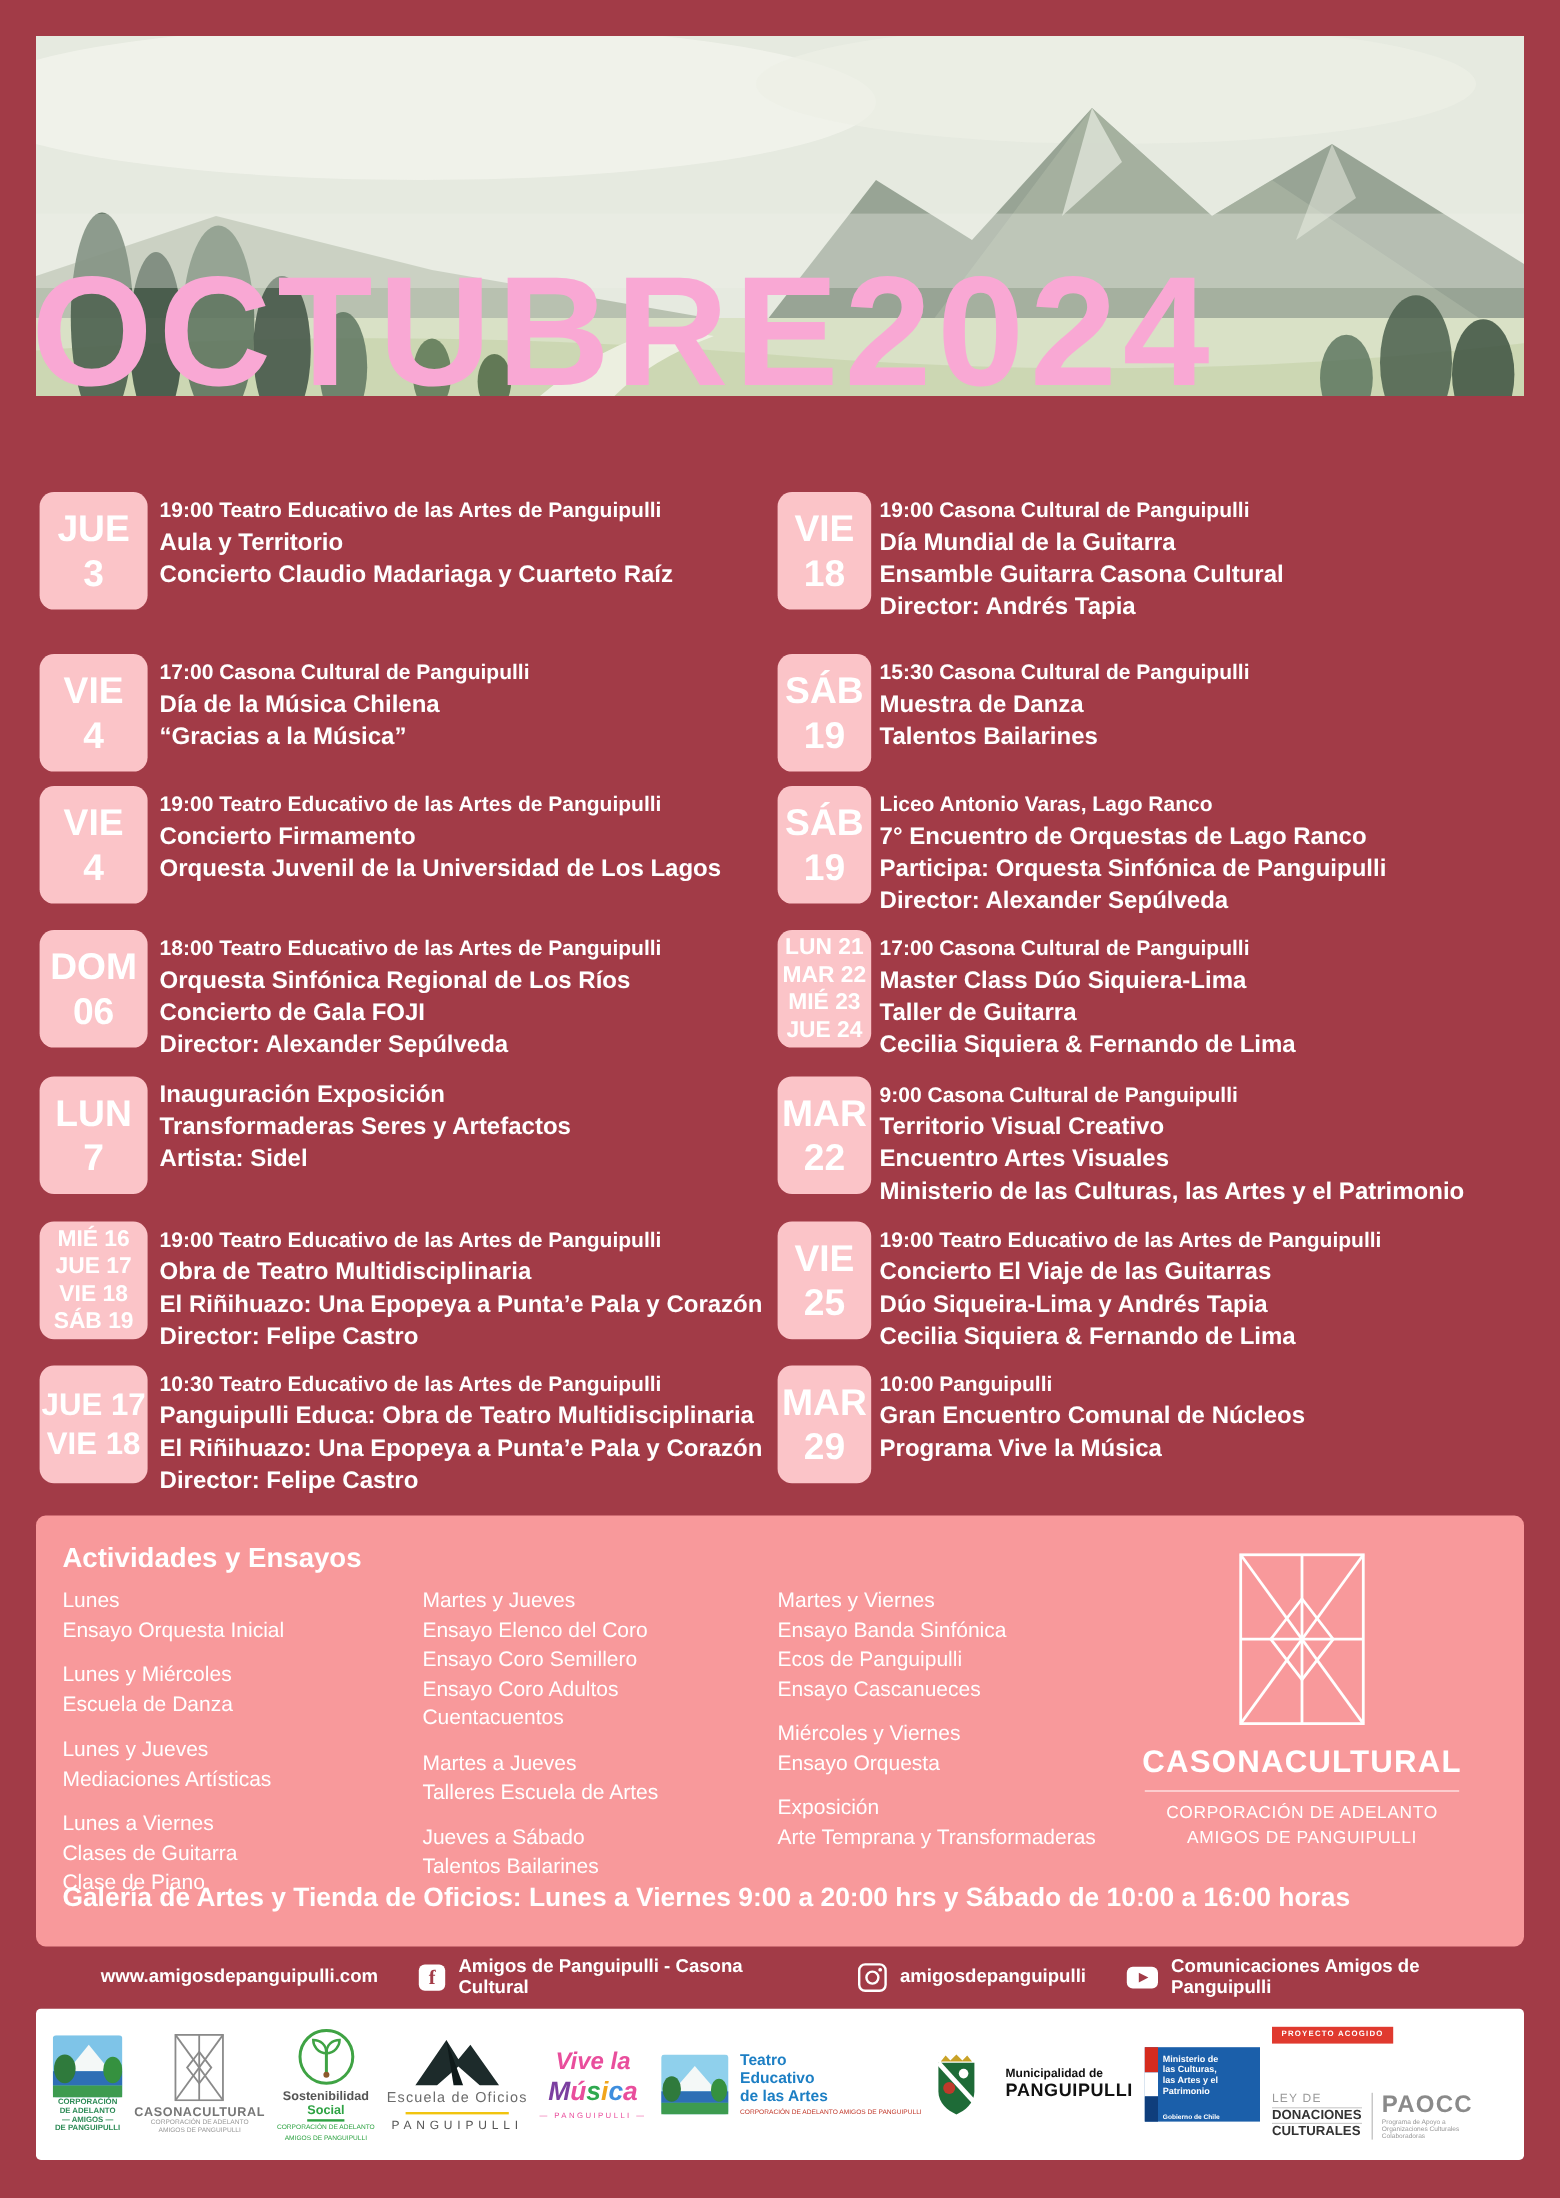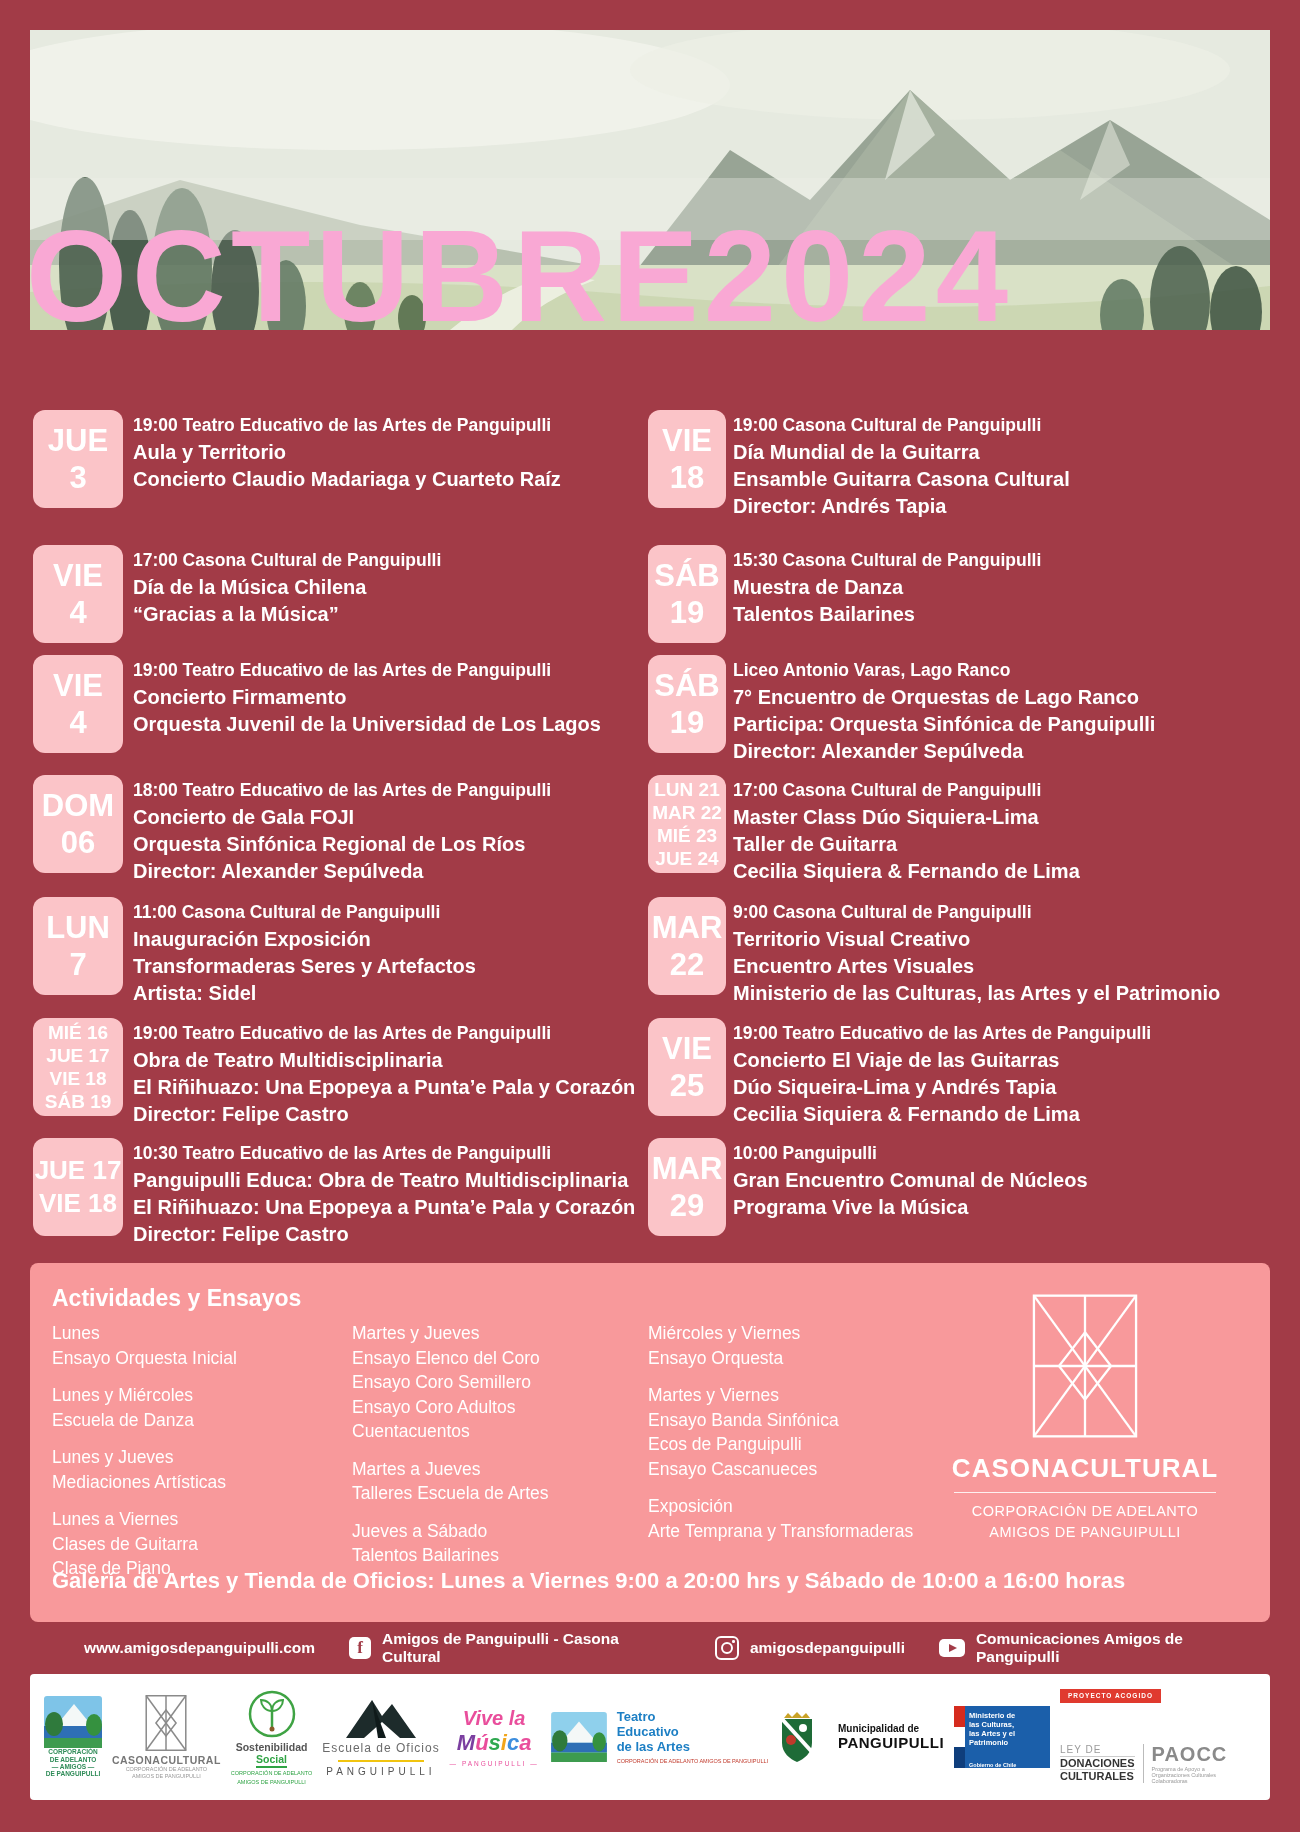--- a/index.html
+++ b/index.html
@@ -153,32 +153,31 @@
       <div class="line">Orquesta Juvenil de la Universidad de Los Lagos</div>
     </div>
   </div>
   <div class="ev col-l" style="top:775px">
     <div class="badge day">
       <span>DOM</span>
       <span>06</span>
     </div>
     <div class="ev-text">
       <div class="meta">18:00 Teatro Educativo de las Artes de Panguipulli</div>
+      <div class="line">Orquesta Sinfónica Regional de Los Ríos</div>
       <div class="line">Concierto de Gala FOJI</div>
-      <div class="line">Orquesta Sinfónica Regional de Los Ríos</div>
       <div class="line">Director: Alexander Sepúlveda</div>
     </div>
   </div>
   <div class="ev col-l" style="top:897px">
     <div class="badge day">
       <span>LUN</span>
       <span>7</span>
     </div>
     <div class="ev-text">
-      <div class="meta">11:00 Casona Cultural de Panguipulli</div>
       <div class="line">Inauguración Exposición</div>
       <div class="line">Transformaderas Seres y Artefactos</div>
       <div class="line">Artista: Sidel</div>
     </div>
   </div>
   <div class="ev col-l" style="top:1018px">
     <div class="badge multi4">
       <span>MIÉ 16</span>
       <span>JUE 17</span>
       <span>VIE 18</span>
@@ -325,28 +324,28 @@
         <div>Talleres Escuela de Artes</div>
       </div>
       <div class="agrp">
         <div>Jueves a Sábado</div>
         <div>Talentos Bailarines</div>
       </div>
     </div>
 
     <div class="acol c2">
       <div class="agrp">
-        <div>Miércoles y Viernes</div>
-        <div>Ensayo Orquesta</div>
-      </div>
-      <div class="agrp">
         <div>Martes y Viernes</div>
         <div>Ensayo Banda Sinfónica</div>
         <div>Ecos de Panguipulli</div>
         <div>Ensayo Cascanueces</div>
+      </div>
+      <div class="agrp">
+        <div>Miércoles y Viernes</div>
+        <div>Ensayo Orquesta</div>
       </div>
       <div class="agrp">
         <div>Exposición</div>
         <div>Arte Temprana y Transformaderas</div>
       </div>
     </div>
 
     <div class="casona">
       <svg width="106" height="146" viewBox="0 0 110 150">
         <g fill="none" stroke="#ffffff" stroke-width="2.4">

